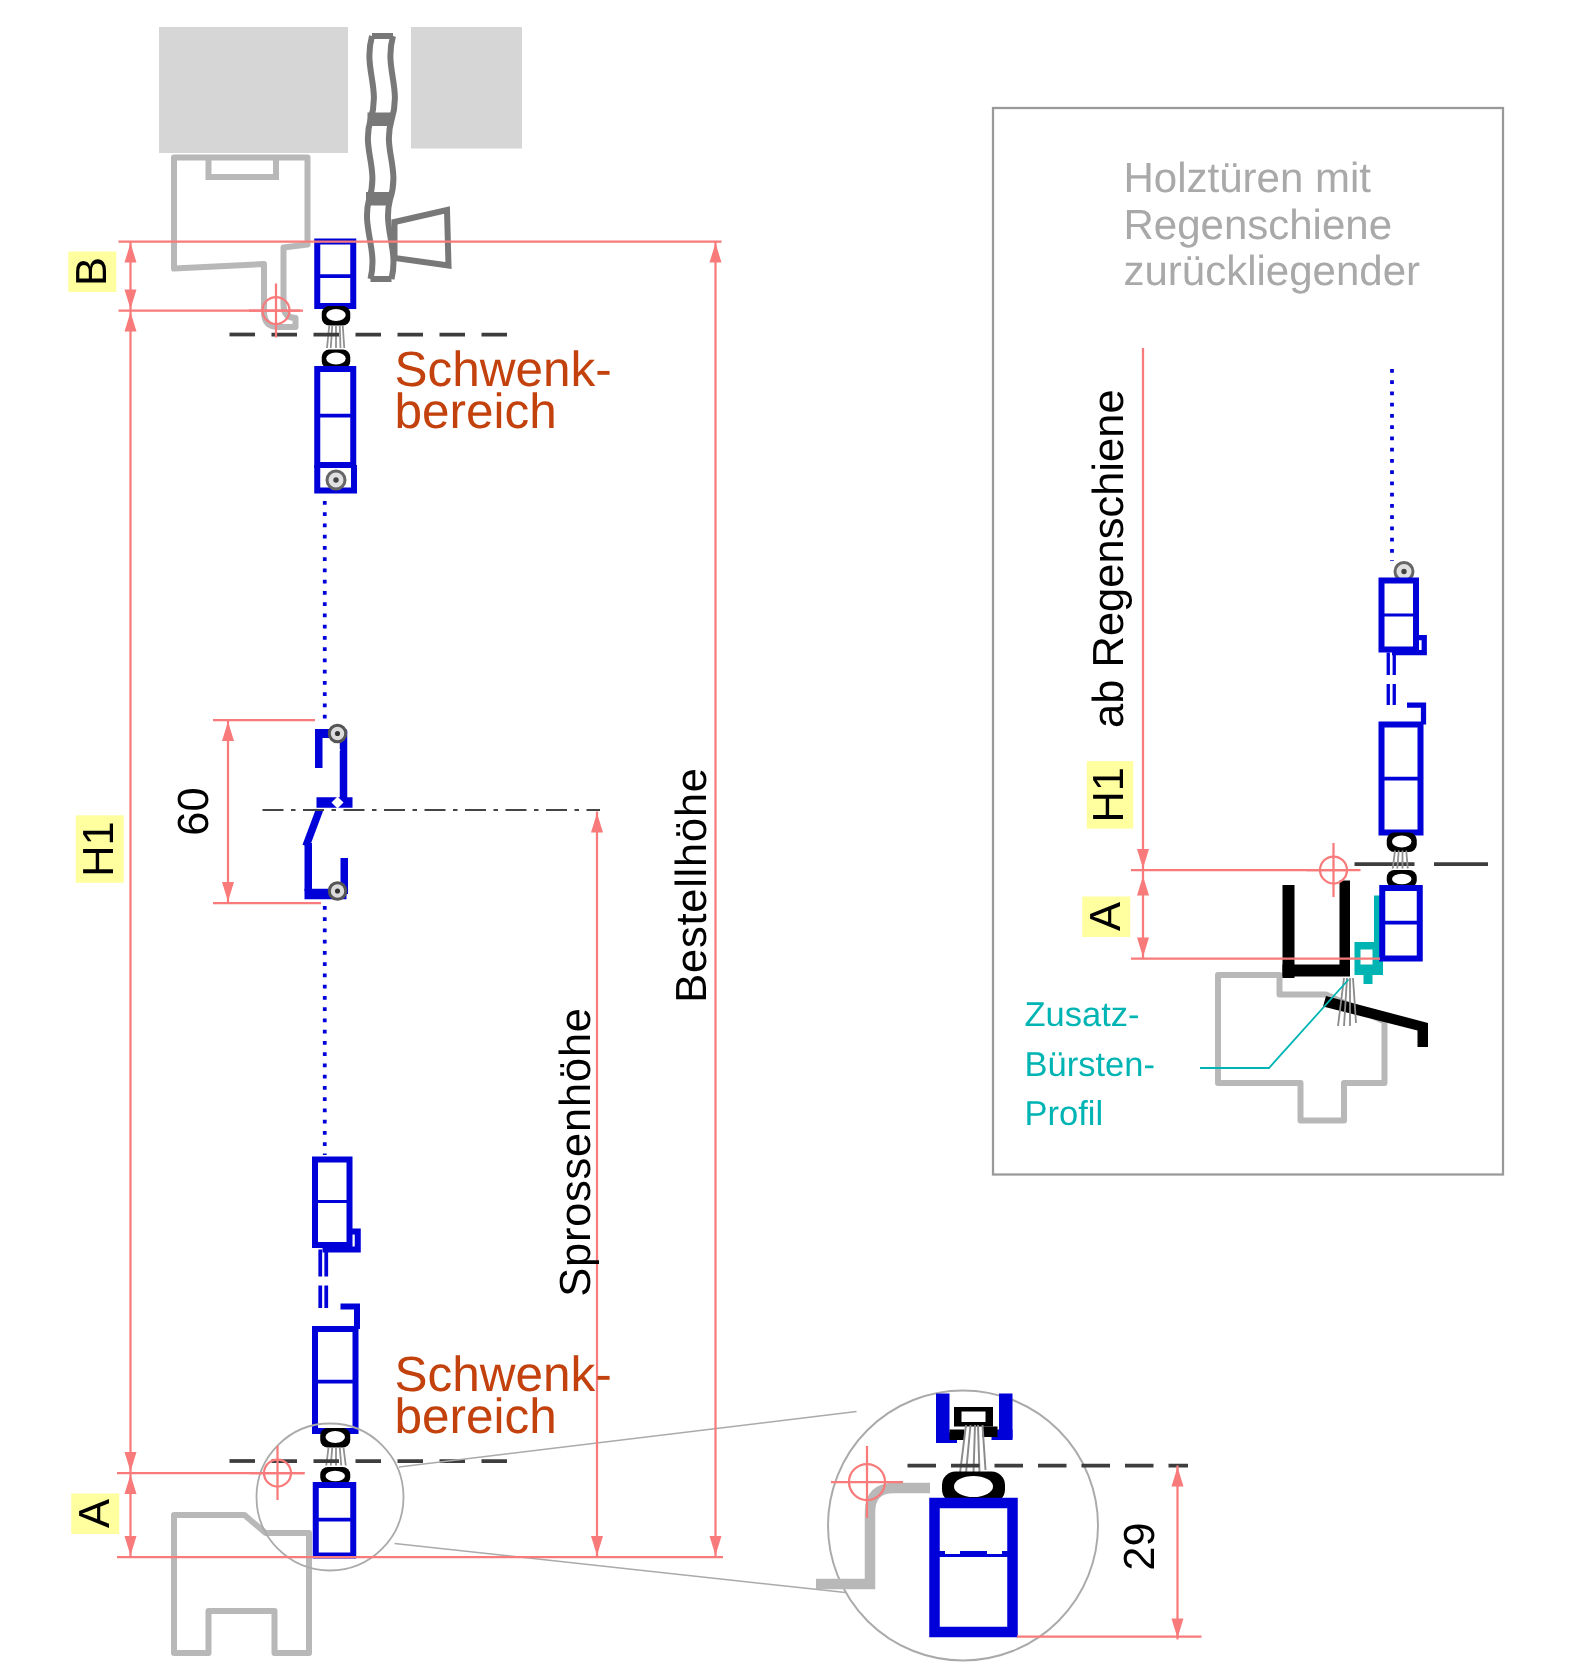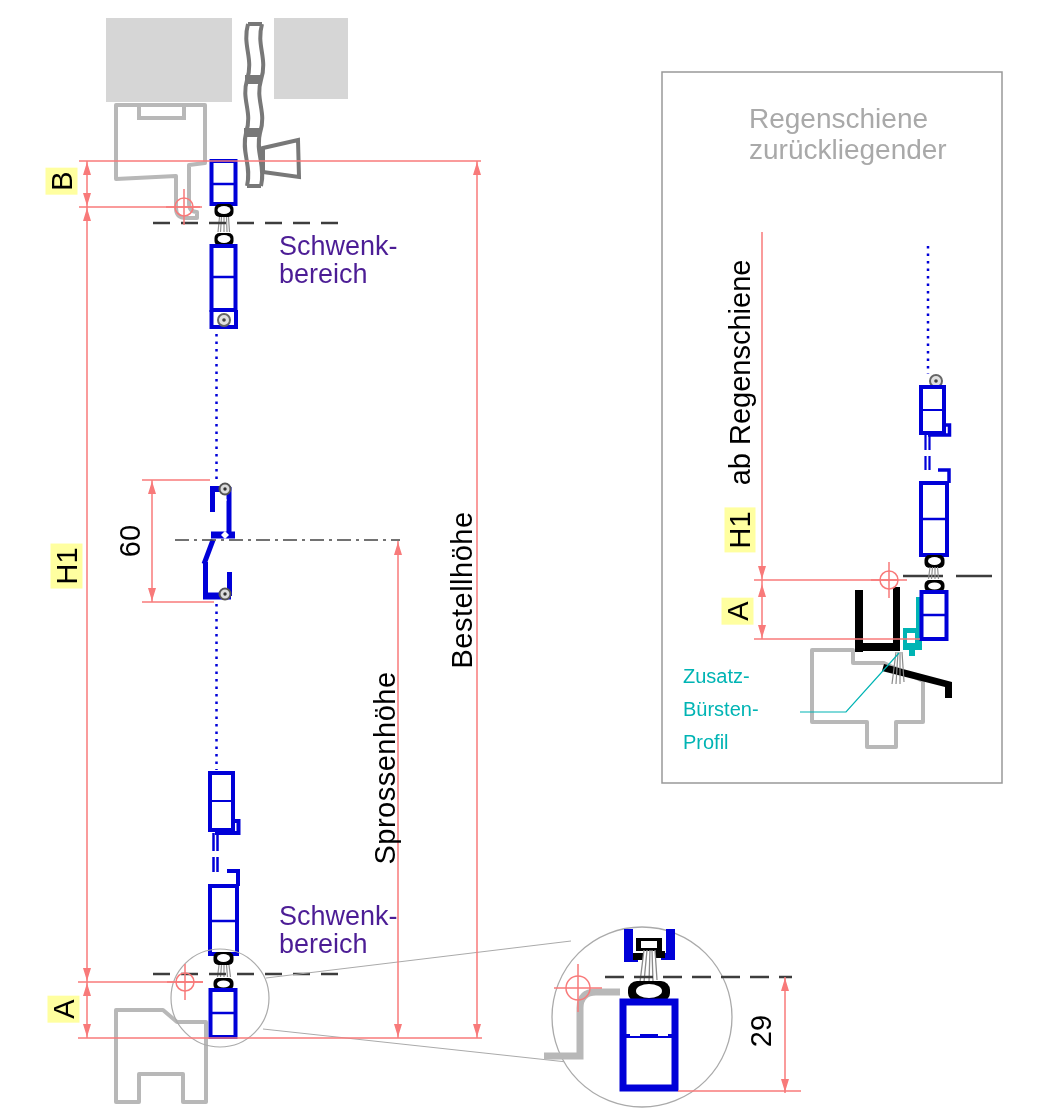--- a/index.html
+++ b/index.html
@@ -4,23 +4,23 @@
 <style>
   html,body{margin:0;padding:0;background:#fff;}
   #canvas{position:relative;width:1060px;height:1120px;background:#fff;overflow:hidden;
           font-family:"Liberation Sans", sans-serif;}
   #linework{position:absolute;left:0;top:0;}
   .lbl{position:absolute;white-space:nowrap;color:#000;}
   .vlabel{transform:translate(-50%,-50%) rotate(-90deg);}
   .hl{background:#ffffa0;padding:0 4px;line-height:1.05;}
   .dim{font-size:29px;}
   .big{font-size:29px;letter-spacing:0.5px;}
-  .graytxt{color:#4c1d95;font-size:27px;line-height:28px;margin-left:16px;}
+  .graytxt{color:#c2410c;font-size:33px;line-height:28px;}
   .insettitle{color:#a9a9a9;font-size:28px;line-height:31px;}
-  .cyantxt{color:#00b4b4;font-size:20px;line-height:33px;}
+  .cyantxt{color:#00b4b4;font-size:23px;line-height:33px;}
   .row{display:flex;align-items:center;gap:22px;}
 </style>
 </head>
 <body>
 
 <div id="canvas">
 
 <svg id="linework" width="1060" height="1120" viewBox="0 0 1060 1120">
 
   <g>
@@ -236,20 +236,21 @@
   <div>bereich</div>
 </div>
 <div class="lbl graytxt" style="left:263px;top:902px;">
   <div>Schwenk-</div>
   <div>bereich</div>
 </div>
 
 <div class="lbl vlabel dim" style="left:761px;top:1031px;">29</div>
 
 <div class="lbl insettitle" style="left:749px;top:103px;">
+  <div>Holztüren mit</div>
   <div>Regenschiene</div>
   <div>zurückliegender</div>
 </div>
 
 <div class="lbl vlabel dim" style="left:740px;top:406px;">
   <div class="row">
     <span class="hl">H1</span>
     <span>ab Regenschiene</span>
   </div>
 </div>

